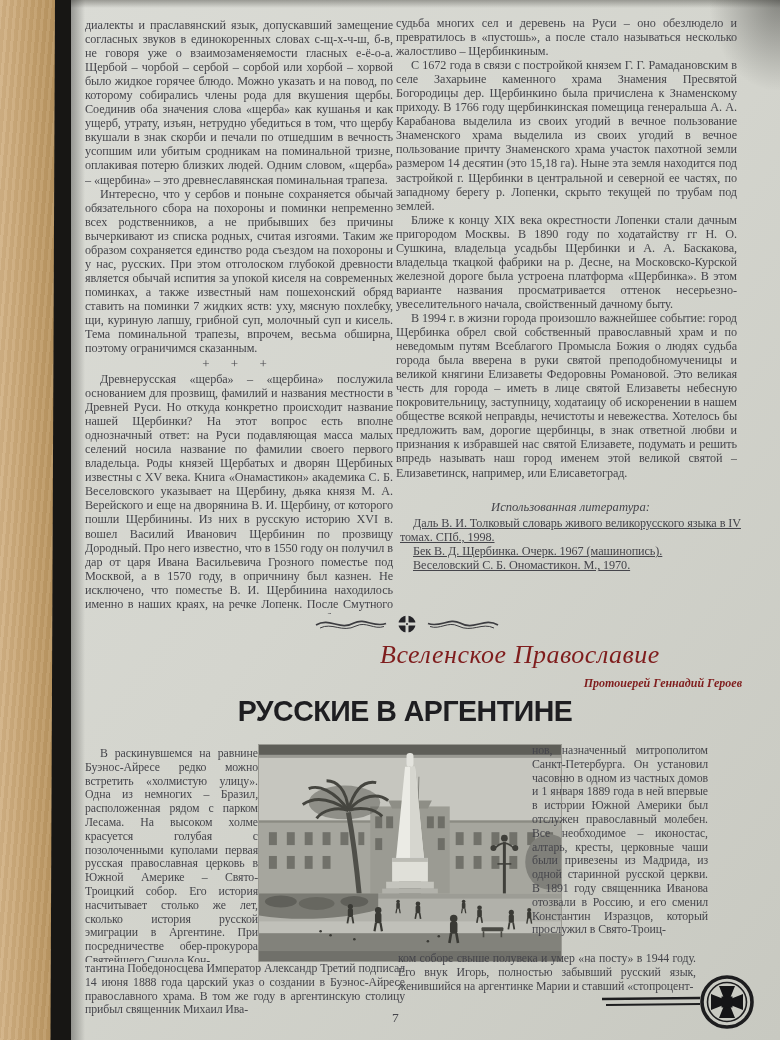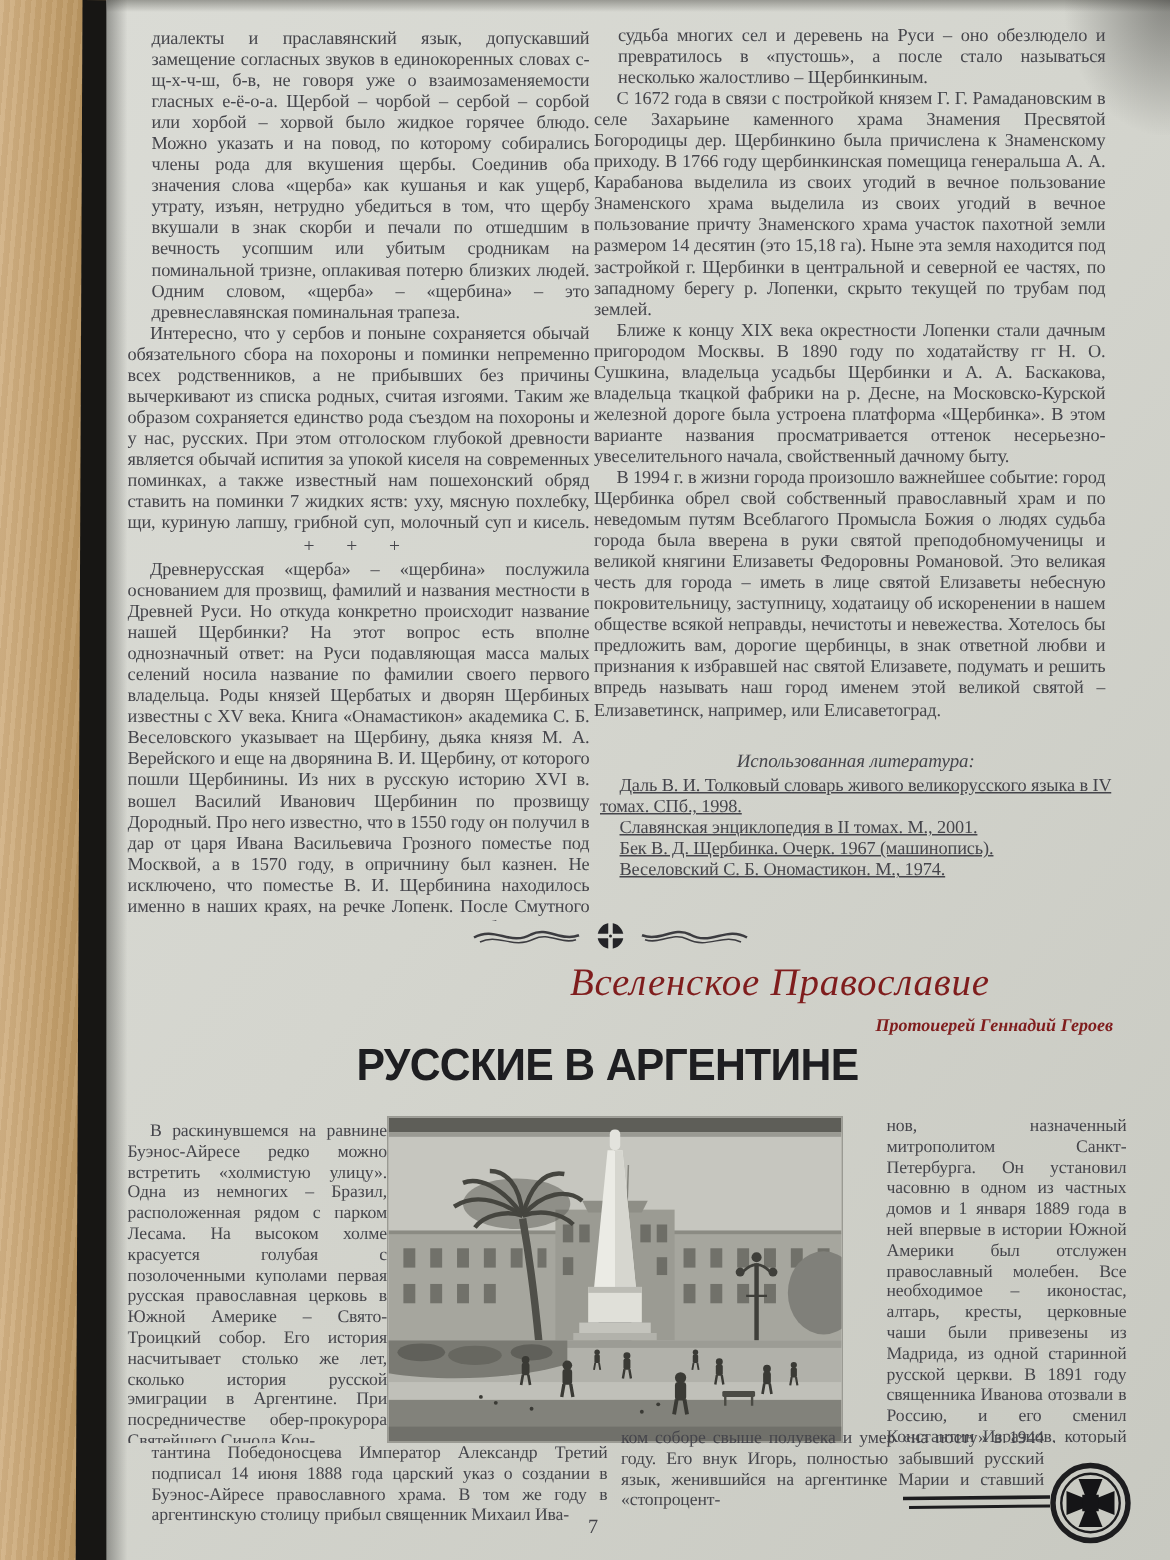--- a/index.html
+++ b/index.html
@@ -21,21 +21,21 @@
     background:linear-gradient(#84847e,rgba(132,132,126,0));opacity:.75;}
   .paper::after{content:"";position:absolute;left:0;top:0;bottom:0;width:14px;
     background:linear-gradient(90deg,rgba(40,40,38,.38),rgba(40,40,38,0));}
   .corner-shadow{position:absolute;right:0;top:0;width:70px;height:90px;
     background:radial-gradient(ellipse at 100% 0%,rgba(55,55,52,.5),rgba(55,55,52,0) 72%);}
 
   
   .tcol{position:absolute;color:#45454b;font-size:12.2px;line-height:14.05px;
     text-align:justify;overflow:hidden;letter-spacing:-.08px;}
   .tcol p{margin:0;text-indent:15px;}
-  [data-first-noindent="true"] p:first-child{text-indent:0;margin-left:16px;}
+  [data-first-noindent="true"] p:first-child{text-indent:0;}
   .small{font-size:11.8px;line-height:13.8px;}
   .plus-sep{position:absolute;color:#45454b;font-size:13px;letter-spacing:9px;text-align:center;}
   .lit-head{position:absolute;color:#45454b;font-style:italic;font-size:12.6px;text-align:center;}
   .lit p{text-indent:13px;margin:0;}
   .sec-title{position:absolute;color:#7f1d1d;font-style:italic;font-size:26px;
     letter-spacing:.5px;}
   .sec-byline{position:absolute;color:#7f1d1d;font-style:italic;font-weight:bold;
     font-size:12px;text-align:right;}
   .headline{position:absolute;color:#1e1e21;font-family:"Liberation Sans","DejaVu Sans",sans-serif;
     font-weight:bold;font-size:30px;text-align:center;transform:scaleX(.95);transform-origin:center;
@@ -65,23 +65,22 @@
 
 <div class="tcol" style="left:396px;top:16px;width:341px;height:486px;" data-first-noindent="true">
     <p>судьба многих сел и деревень на Руси – оно обезлюдело и превратилось в «пустошь», а после стало называться несколько жалостливо – Щербинкиным.</p>
     <p>С 1672 года в связи с постройкой князем Г. Г. Рамадановским в селе Захарьине каменного храма Знамения Пресвятой Богородицы дер. Щербинкино была причислена к Знаменскому приходу. В 1766 году щербинкинская помещица генеральша А. А. Карабанова выделила из своих угодий в вечное пользование Знаменского храма выделила из своих угодий в вечное пользование причту Знаменского храма участок пахотной земли размером 14 десятин (это 15,18 га). Ныне эта земля находится под застройкой г. Щербинки в центральной и северной ее частях, по западному берегу р. Лопенки, скрыто текущей по трубам под землей.</p>
     <p>Ближе к концу XIX века окрестности Лопенки стали дачным пригородом Москвы. В 1890 году по ходатайству гг Н. О. Сушкина, владельца усадьбы Щербинки и А. А. Баскакова, владельца ткацкой фабрики на р. Десне, на Московско-Курской железной дороге была устроена платформа «Щербинка». В этом варианте названия просматривается оттенок несерьезно-увеселительного начала, свойственный дачному быту.</p>
     <p>В 1994 г. в жизни города произошло важнейшее событие: город Щербинка обрел свой собственный православный храм и по неведомым путям Всеблагого Промысла Божия о людях судьба города была вверена в руки святой преподобномученицы и великой княгини Елизаветы Федоровны Романовой. Это великая честь для города – иметь в лице святой Елизаветы небесную покровительницу, заступницу, ходатаицу об искоренении в нашем обществе всякой неправды, нечистоты и невежества. Хотелось бы предложить вам, дорогие щербинцы, в знак ответной любви и признания к избравшей нас святой Елизавете, подумать и решить впредь называть наш город именем этой великой святой – Елизаветинск, например, или Елисаветоград.</p>
   </div>
 <div class="lit-head" style="left:400px;top:500px;width:341px;">Использованная литература:</div>
 <div class="tcol lit" style="left:400px;top:516px;width:341px;height:92px;text-decoration:underline;">
     <p>Даль В. И. Толковый словарь живого великорусского языка в IV томах. СПб., 1998.</p>
-    <p>Славянская энциклопедия в II томах. М., 2001.</p>
     <p>Бек В. Д. Щербинка. Очерк. 1967 (машинопись).</p>
-    <p>Веселовский С. Б. Ономастикон. М., 1974.</p>
+    <p>Веселовский С. Б. Ономастикон. М., 1970.</p>
   </div>
 
 <div class="orn" style="left:310px;top:610px;width:194px;height:28px;">
   <svg viewBox="0 0 194 28" width="194" height="28">
     <g stroke="#3c3c40" fill="none" stroke-width="1.7">
       <path d="M6 15 C 20 7, 30 21, 44 13 C 55 7.5, 64 18, 76 13.5"></path>
       <path d="M10 18 C 22 12, 32 23, 46 16 C 56 11, 64 20, 74 16.5" stroke-width="1"></path>
       <path d="M188 15 C 174 7, 164 21, 150 13 C 139 7.5, 130 18, 118 13.5"></path>
       <path d="M184 18 C 172 12, 162 23, 148 16 C 138 11, 130 20, 120 16.5" stroke-width="1"></path>
     </g>
@@ -210,21 +209,21 @@
       <circle cx="170" cy="198" r="1.3"></circle>
         <circle cx="181" cy="193" r="1.3"></circle>
       <circle cx="96" cy="196" r="1.3"></circle>
     </g>
   </svg>
 </div>
 
 <div class="tcol small" style="left:85px;top:747px;width:173px;height:215px;">
     <p>В раскинувшемся на равнине Буэнос-Айресе редко можно встретить «холмистую улицу». Одна из немногих – Бразил, расположенная рядом с парком Лесама. На высоком холме красуется голубая с позолоченными куполами первая русская православная церковь в Южной Америке – Свято-Троицкий собор. Его история насчитывает столько же лет, сколько история русской эмиграции в Аргентине. При посредничестве обер-прокурора Святейшего Синода Кон-</p>
   </div>
-<div class="tcol small" style="left:575px;top:744px;width:176px;height:218px;" data-first-noindent="true">
+<div class="tcol small" style="left:532px;top:744px;width:176px;height:218px;" data-first-noindent="true">
     <p>нов, назначенный митрополитом Санкт-Петербурга. Он установил часовню в одном из частных домов и 1 января 1889 года в ней впервые в истории Южной Америки был отслужен православный молебен. Все необходимое – иконостас, алтарь, кресты, церковные чаши были привезены из Мадрида, из одной старинной русской церкви. В 1891 году священника Иванова отозвали в Россию, и его сменил Константин Изразцов, который прослужил в Свято-Троиц-</p>
   </div>
 <div class="tcol small" style="left:85px;top:962px;width:320px;height:57px;" data-first-noindent="true">
     <p>тантина Победоносцева Император Александр Третий подписал 14 июня 1888 года царский указ о создании в Буэнос-Айресе православного храма. В том же году в аргентинскую столицу прибыл священник Михаил Ива-</p>
   </div>
 <div class="tcol small" style="left:398px;top:952px;width:298px;height:57px;" data-first-noindent="true">
     <p>ком соборе свыше полувека и умер «на посту» в 1944 году. Его внук Игорь, полностью забывший русский язык, женившийся на аргентинке Марии и ставший «стопроцент-</p>
   </div>
 
 <div class="orn" style="left:540px;top:972px;width:220px;height:60px;">

